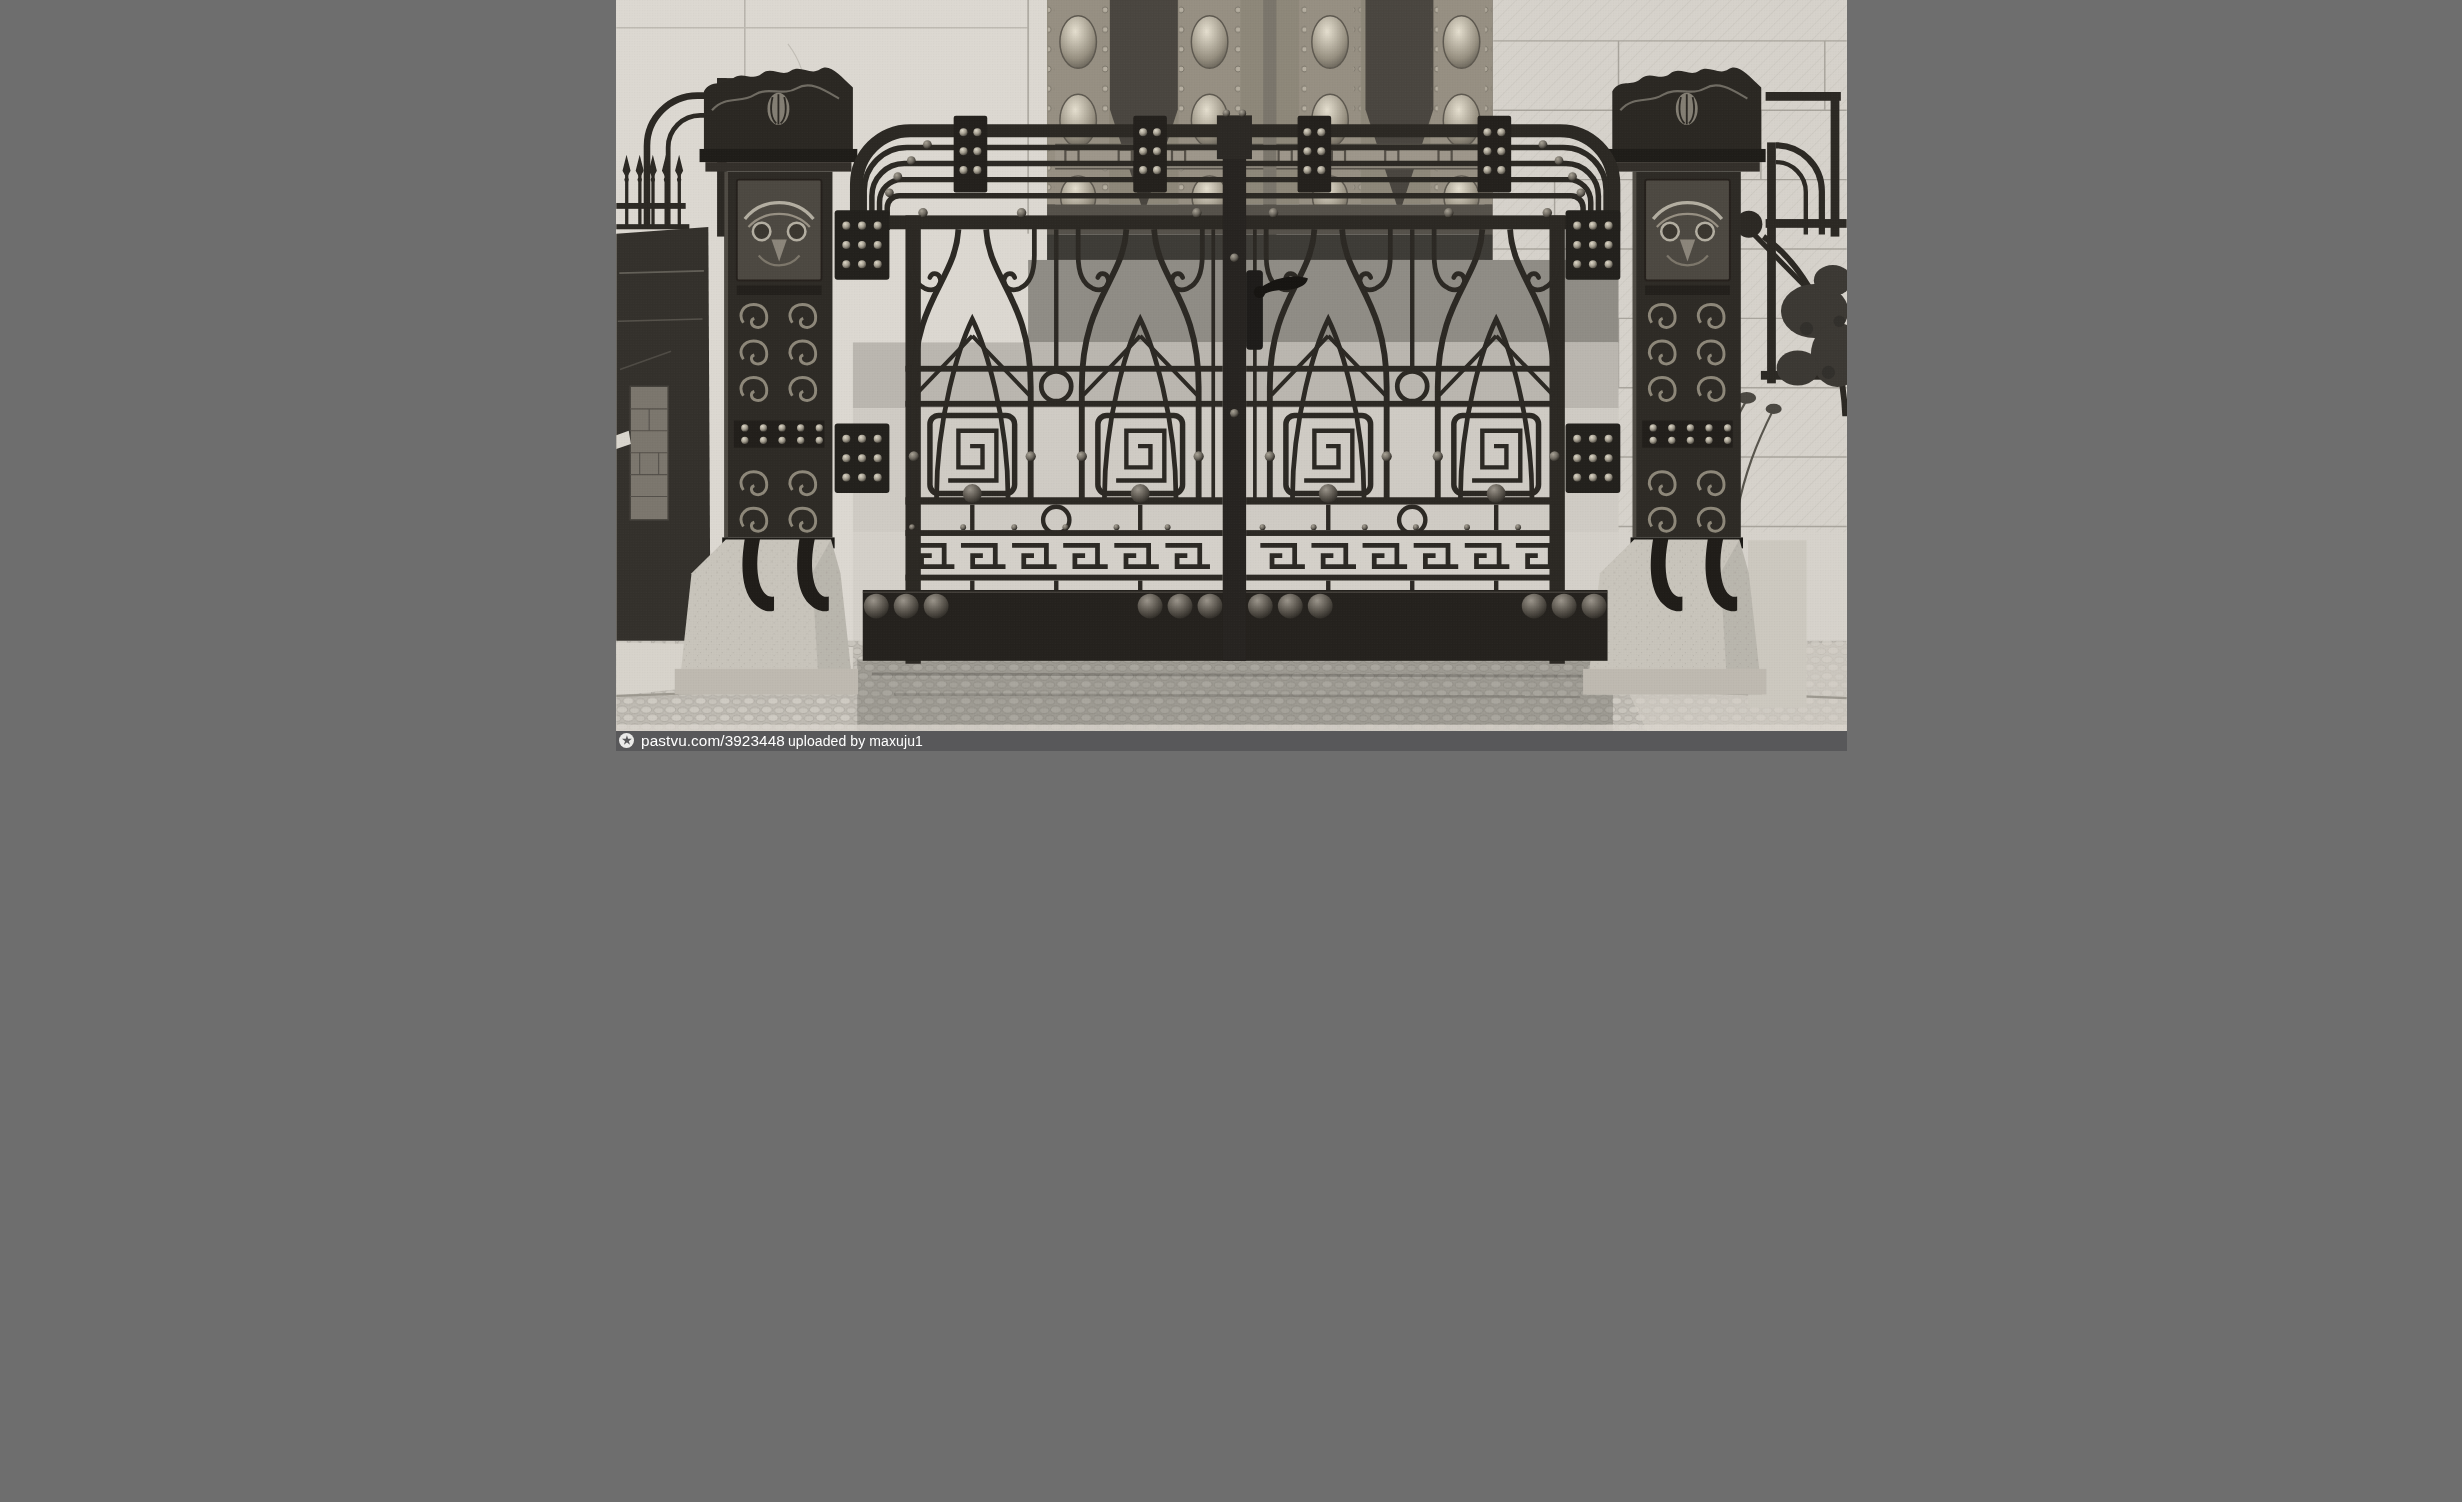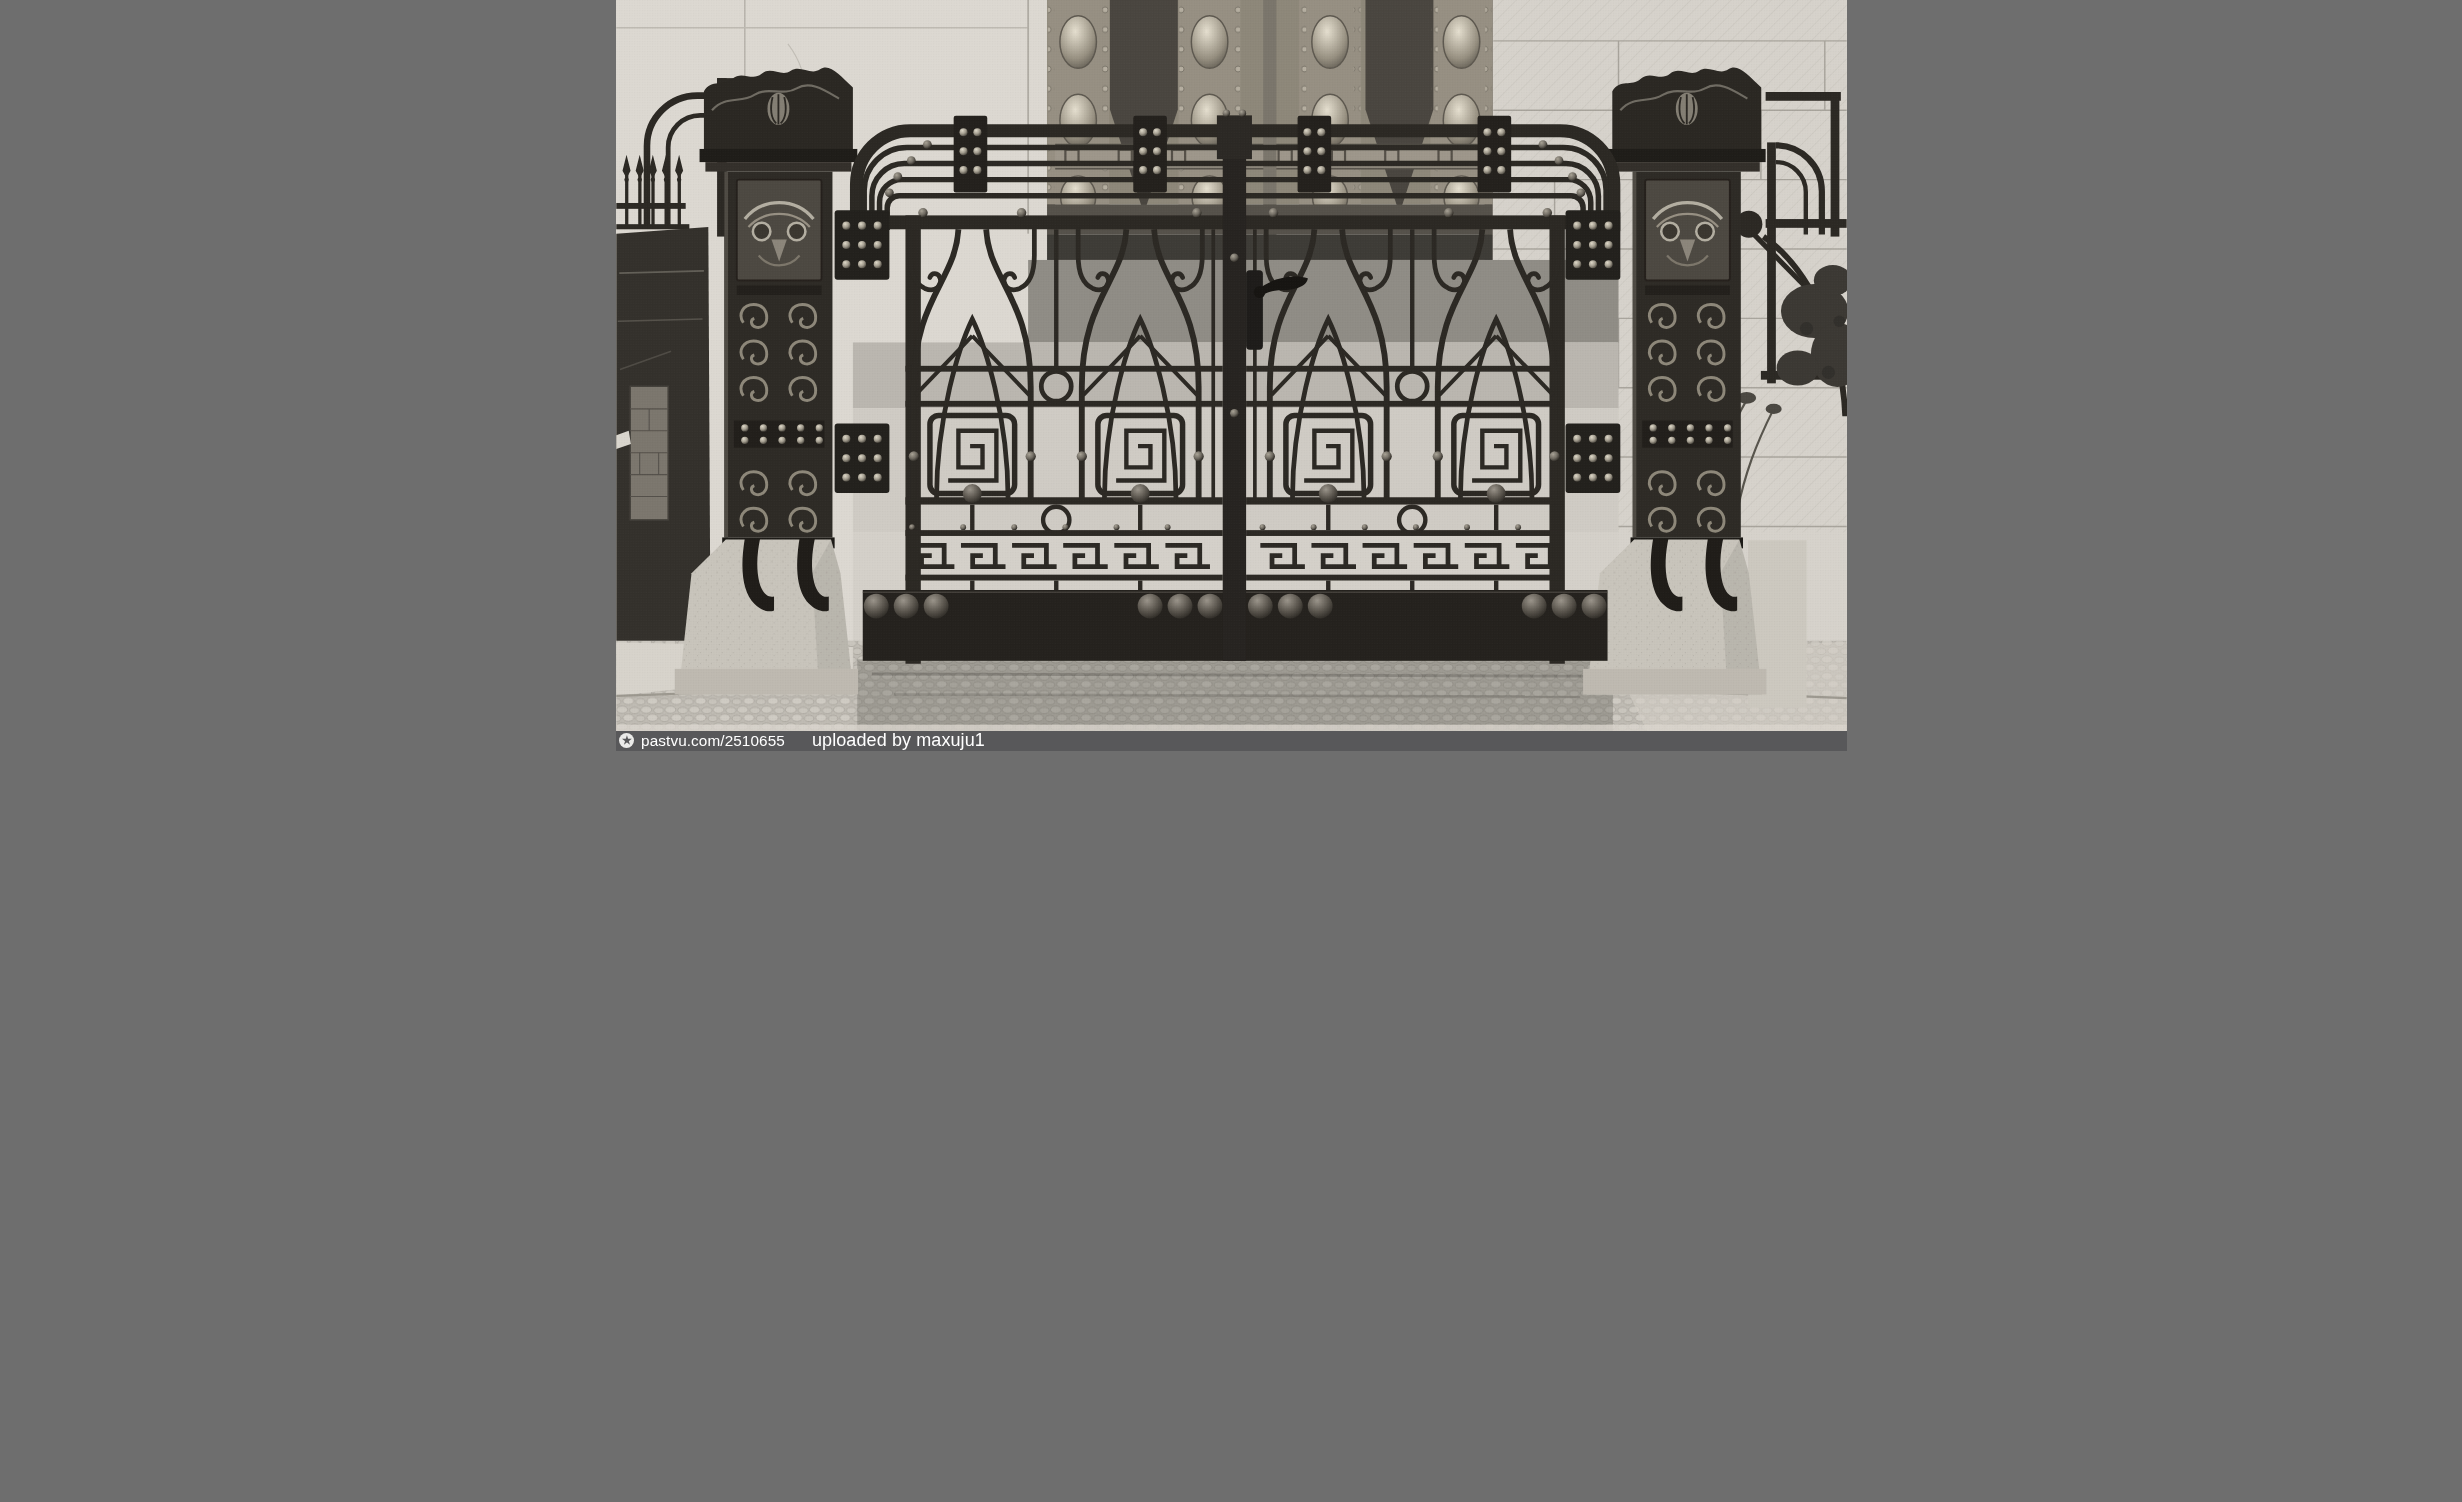--- a/index.html
+++ b/index.html
@@ -14,21 +14,21 @@
     position:absolute;left:0;right:0;bottom:0;height:20.5px;
     background:#58585a;display:flex;align-items:center;
     padding-left:3.7px;color:#ffffff;z-index:5;
   }
   .wm-logo{
     width:15.3px;height:15.3px;border-radius:50%;background:#ebebe9;
     color:#58585a;font-size:11px;line-height:15.3px;text-align:center;
     margin-right:6.6px;flex:0 0 auto;font-weight:bold;
   }
   .wm-site{font-size:15.3px;letter-spacing:0.1px;}
-  .wm-upl{font-size:18px;margin-left:27px;letter-spacing:0.1px;}
+  .wm-upl{font-size:14px;margin-left:3px;letter-spacing:0.1px;}
   .visually-hidden{position:absolute;width:0.7px;height:0.7px;overflow:hidden;clip:rect(0 0 0 0);}
 </style>
 </head>
 <body>
 
 <figure class="stage" aria-label="Art Nouveau wrought-iron double gate with studded plates, scroll and Greek-key ornament, flanking iron posts with owl-mask reliefs on granite bases, embossed bronze entrance door behind, rusticated stone facade, spiked side fence, shrubs and cobblestone pavement">
 <svg viewBox="0 0 3370 2057" preserveAspectRatio="xMidYMid meet">
   <defs>
     <radialGradient id="gKnob" cx="35%" cy="30%" r="75%">
       <stop offset="0%" stop-color="#a8a295"></stop>
@@ -494,19 +494,19 @@
       <path d="M1756,796 C1790,762 1852,750 1894,762 C1892,784 1860,794 1830,794 C1800,794 1778,800 1764,814 C1756,808 1752,802 1756,796 Z" fill="#161411"></path>
       <circle cx="1762" cy="800" r="16" fill="#161411"></circle>
     </g>
   </g>
 
   <rect x="0" y="0" width="3370" height="2057" fill="url(#pGrain)"></rect>
 </svg>
 
 <div class="wm">
   <span class="wm-logo">★</span>
-  <span class="wm-site">pastvu.com/2510655</span>
+  <span class="wm-site">pastvu.com/3923448</span>
   <span class="wm-upl">uploaded by maxuju1</span>
 </div>
 
 <figcaption class="visually-hidden">Art Nouveau wrought-iron double gate with studded plates, scroll and Greek-key ornament, flanking iron posts with owl-mask reliefs on granite bases, embossed bronze entrance door behind, rusticated stone facade, spiked side fence, shrubs and cobblestone pavement</figcaption>
 </figure>
 
 
 </body></html>

